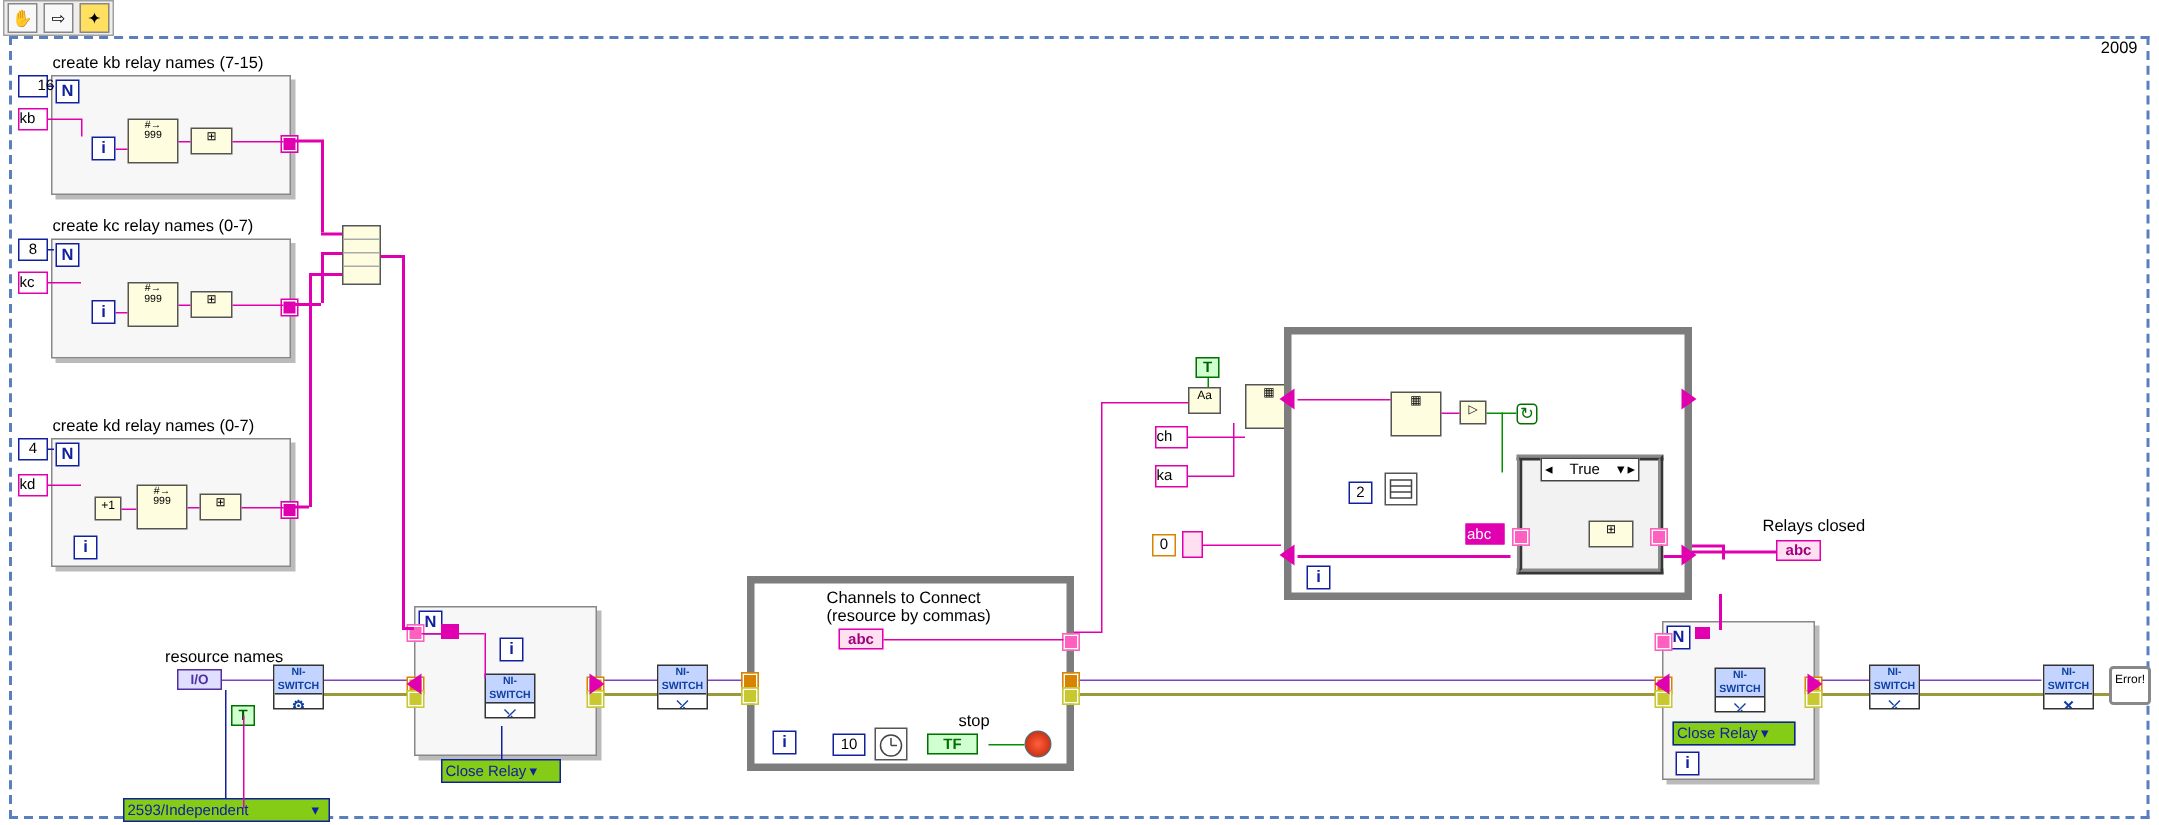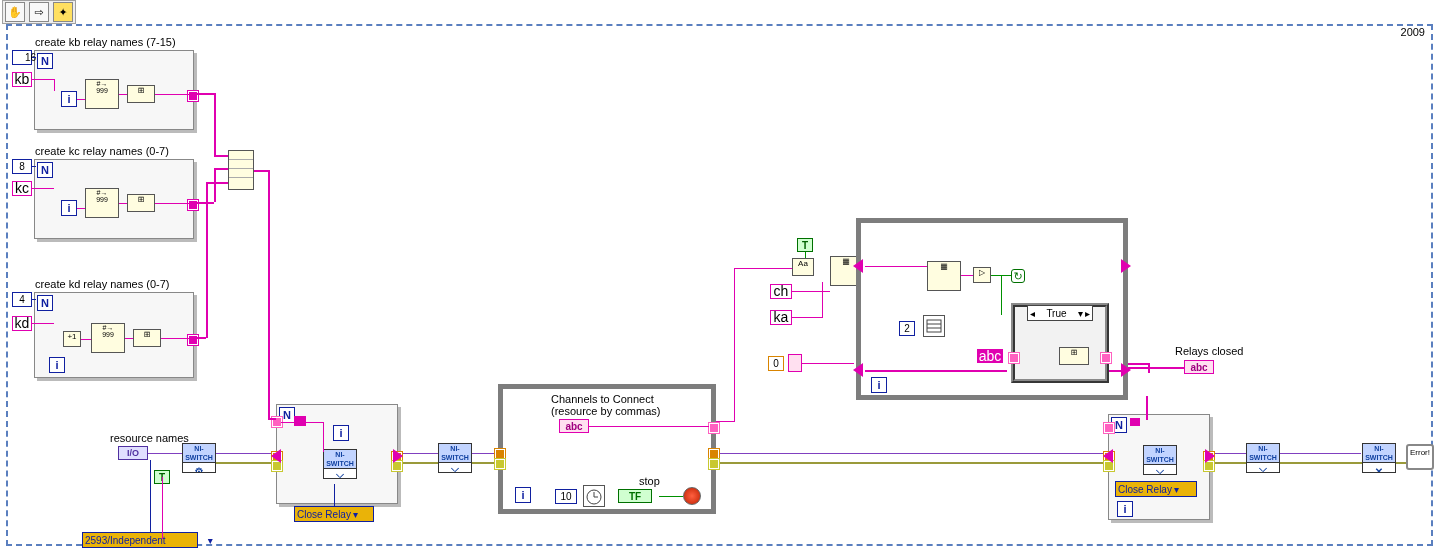--- a/index.html
+++ b/index.html
@@ -16,25 +16,25 @@
   .while-loop{border:5px solid #7d7d7d;background:#fff;}
   .case-struct{border:4px solid #8a8a8a;border-style:ridge;background:#f2f2f2;}
   .loop-N{border:1px solid #1020a0;color:#1020a0;background:#fff;font-weight:bold;font-family:Verdana,sans-serif;font-size:11px;text-align:center;line-height:14px;}
   .loop-i{border:1px solid #1020a0;color:#1020a0;background:#fff;font-weight:bold;font-family:Verdana,sans-serif;font-size:11px;text-align:center;line-height:14px;}
   
   .vi-node{border:1px solid #555;background:#fffde0;font-size:8px;text-align:center;}
   .ni-switch{border:1px solid #333;background:#fff;font-size:7px;font-weight:bold;color:#1040a0;text-align:center;overflow:hidden;}
   .ni-switch .hdr{background:#c2d4ff;border-bottom:1px solid #333;line-height:9px;}
   
   .num-const{border:1px solid #1020a0;background:#fff;color:#000;font-size:10px;text-align:center;line-height:13px;}
-  .str-const{border:1px solid #e000b0;background:#fff;color:#000;font-size:14px;text-align:center;line-height:13px;}
+  .str-const{border:1px solid #e000b0;background:#fff;color:#000;font-size:10px;text-align:left;line-height:13px;}
   .str-ctrl{border:1px solid #e000b0;background:#ffe0f0;color:#a00080;font-size:10px;text-align:center;font-weight:bold;line-height:13px;}
   .bool-const{border:1px solid #007000;background:#d0ffd0;color:#006000;font-size:10px;font-weight:bold;text-align:center;line-height:13px;}
   .io-term{border:1px solid #5030a0;background:#e0dfff;color:#5030a0;font-size:9px;font-weight:bold;text-align:center;line-height:12px;}
-  .enum-const{border:1px solid #1020a0;background:#eab308;color:#1020a0;font-size:10px;padding:0 2px;display:flex;align-items:center;}
+  .enum-const{border:1px solid #1020a0;background:#84cc16;color:#1020a0;font-size:10px;padding:0 2px;display:flex;align-items:center;}
   .enum-const .arrow{margin-left:2px;}
   .indexing-tunnel{background:#e000b0;border:1px solid #fff;outline:1px solid #e000b0;}
   .tunnel-orange{background:#d98400;border:1px solid #fff;outline:1px solid #d98400;}
   .tunnel-pink{background:#ff60c0;border:1px solid #fff;outline:1px solid #ff60c0;}
   .tunnel-yellow{background:#c8c830;border:1px solid #fff;outline:1px solid #c8c830;}
   .shift-reg{width:0;height:0;border-top:7px solid transparent;border-bottom:7px solid transparent;}
   .shift-reg.left{border-right:10px solid #e000b0;}
   .shift-reg.right{border-left:10px solid #e000b0;}
   
   .wire{position:absolute;background:#e000b0;}
@@ -143,21 +143,21 @@
   <div class="wire h thick" style="left:194px;top:337px;width:12px;"></div>
   <div class="wire v thick" style="left:206px;top:182px;height:156px;"></div>
   <div class="wire h thick" style="left:206px;top:182px;width:22px;"></div>
 
   <div class="wire h thick" style="left:254px;top:170px;width:14px;"></div>
   <div class="wire v thick" style="left:268px;top:170px;height:248px;"></div>
 
   <div class="abs label" style="left:110px;top:432px;">resource names</div>
   <div class="abs io-term" style="left:118px;top:446px;width:30px;height:14px;">I/O</div>
 
-  <div class="abs enum-const" style="left:82px;top:532px;width:116px;height:16px;gap:40px;">
+  <div class="abs enum-const" style="left:82px;top:532px;width:138px;height:16px;gap:40px;">
     <span>2593/Independent</span>
       <span class="arrow">▾</span>
   </div>
   <div class="abs bool-const" style="left:154px;top:470px;width:16px;height:14px;">T</div>
 
   <div class="abs ni-switch" style="left:182px;top:443px;width:34px;height:30px;">
     <div class="hdr">NI-SWITCH</div>
     <div style="font-size:10px;line-height:18px;">⚙</div>
   </div>
 

